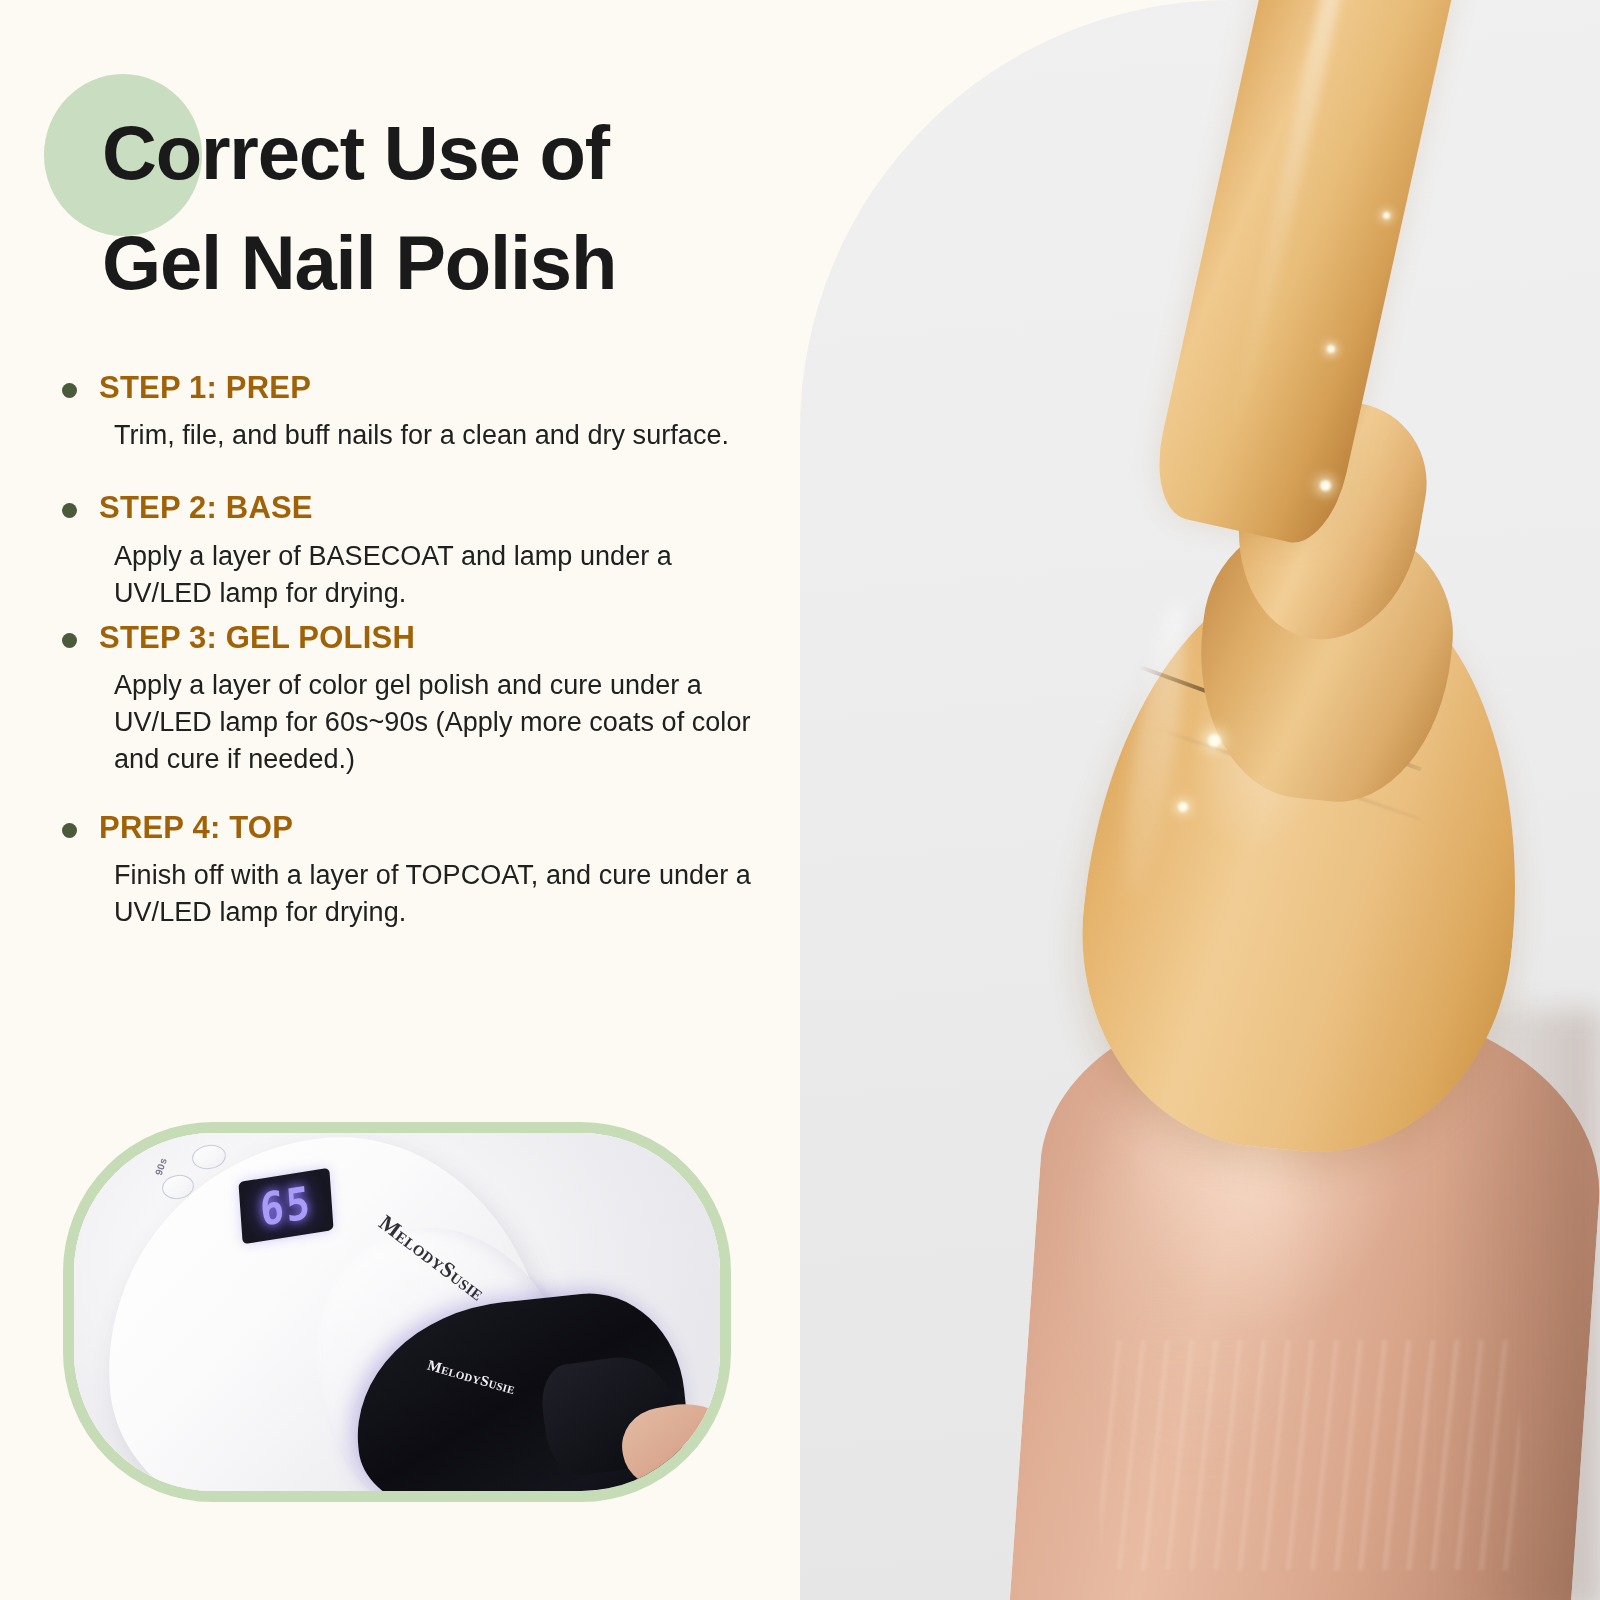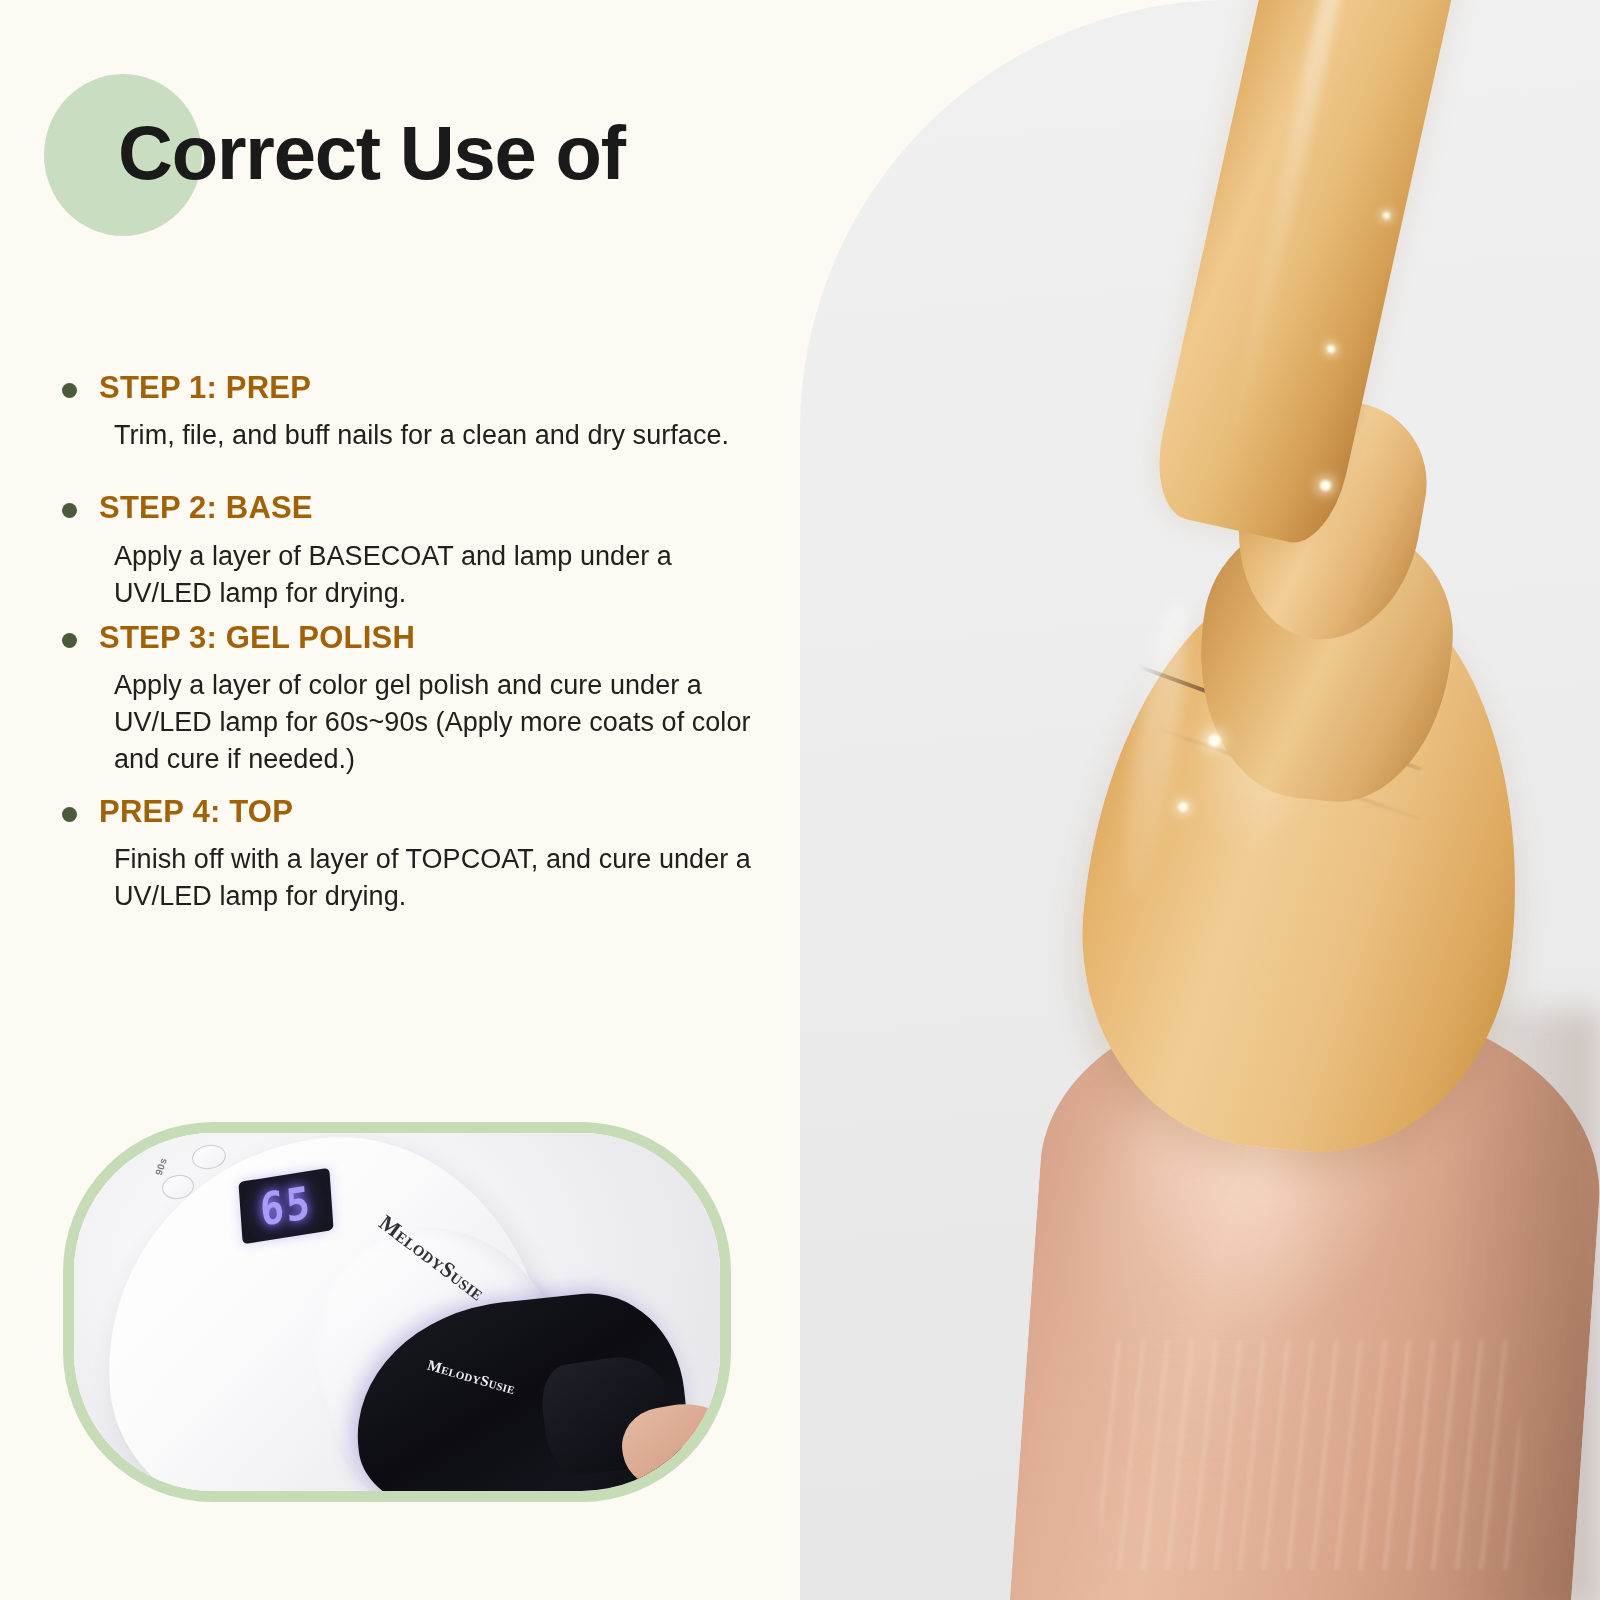--- a/index.html
+++ b/index.html
@@ -16,21 +16,21 @@
     background:#FDF9F3;
   }
 
   #title-accent-circle {
     position:absolute; left:44px; top:74px;
     width:158px; height:162px; border-radius:50%;
     background:#C9DDC0;
   }
 
   #page-title {
-    position:absolute; left:118px; top:98px; width:690px;
+    position:absolute; left:102px; top:98px; width:690px;
     font-size:76px; line-height:1.45;
     font-weight:700; color:#1A1A1A;
     letter-spacing:-1.2px;
     font-stretch:condensed;
   }
   #page-title .tline { display:block; }
 
   
   #steps-list {
     position:absolute; left:62px; top:368px; width:700px;
@@ -47,21 +47,21 @@
     font-size:31px; font-weight:700; color:#a16207;
     letter-spacing:0.2px; line-height:1.3;
   }
   .step-body {
     margin-left:52px; margin-top:9px;
     font-size:27px; line-height:1.37; color:#20201E;
     font-weight:400; letter-spacing:0.05px;
   }
   .step-item.s1 { margin-bottom:34px; }
   .step-item.s2 { }
-  .step-item.s3 { margin-bottom:14px; }
+  .step-item.s3 { margin-bottom:30px; }
 
   
   #lamp-inset {
     position:absolute; left:63px; top:1122px;
     width:668px; height:380px;
     border:11px solid #C5DCB6;
     border-radius:150px;
     background:#FFFFFF;
     overflow:hidden;
   }
@@ -287,20 +287,21 @@
 </style>
 </head>
 <body>
 
 <div id="left-column">
 
   <div id="title-accent-circle"></div>
 
   <h1 id="page-title">
     <span class="tline">Correct Use of</span>
+    <span class="tline">Gel Nail Polish</span>
   </h1>
 
   <div id="steps-list">
 
     <div class="step-item s1">
       <div class="step-head">
         <span class="step-bullet"></span>
         <span class="step-title">STEP 1: PREP</span>
       </div>
       <p class="step-body">Trim, file, and buff nails for a clean and dry surface.</p>

